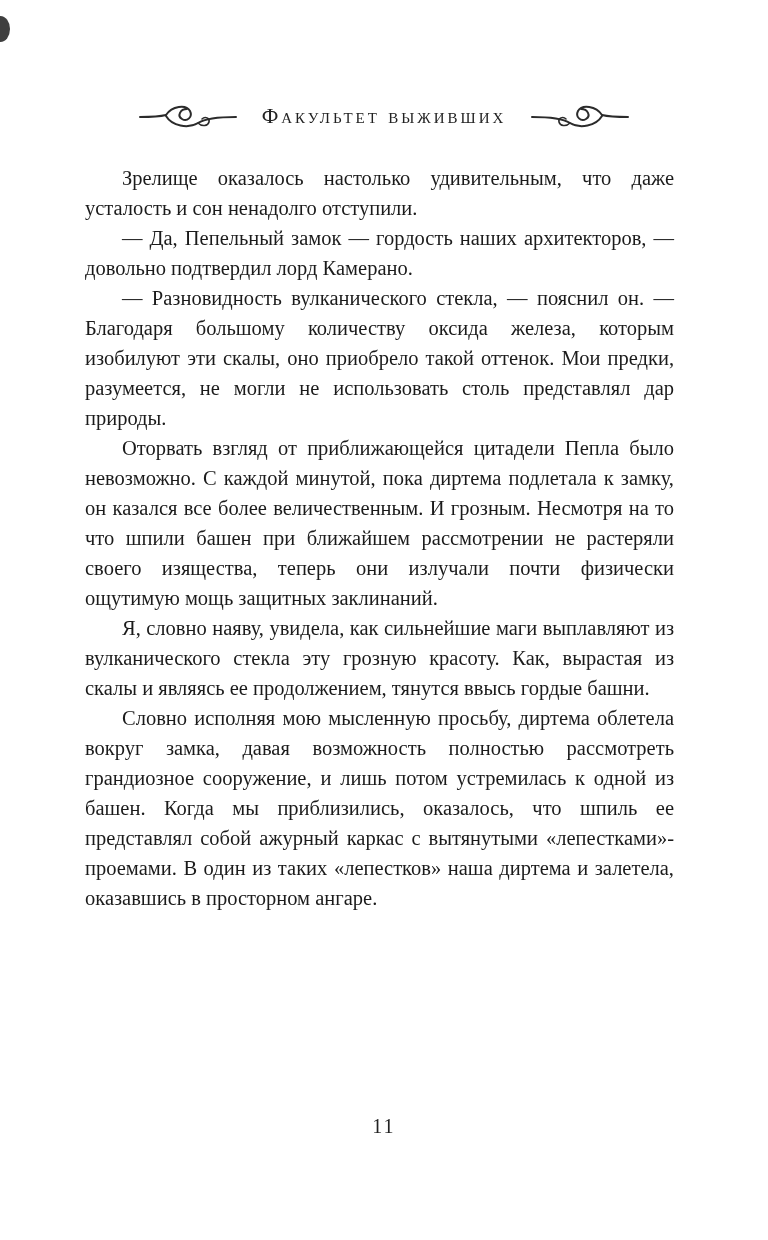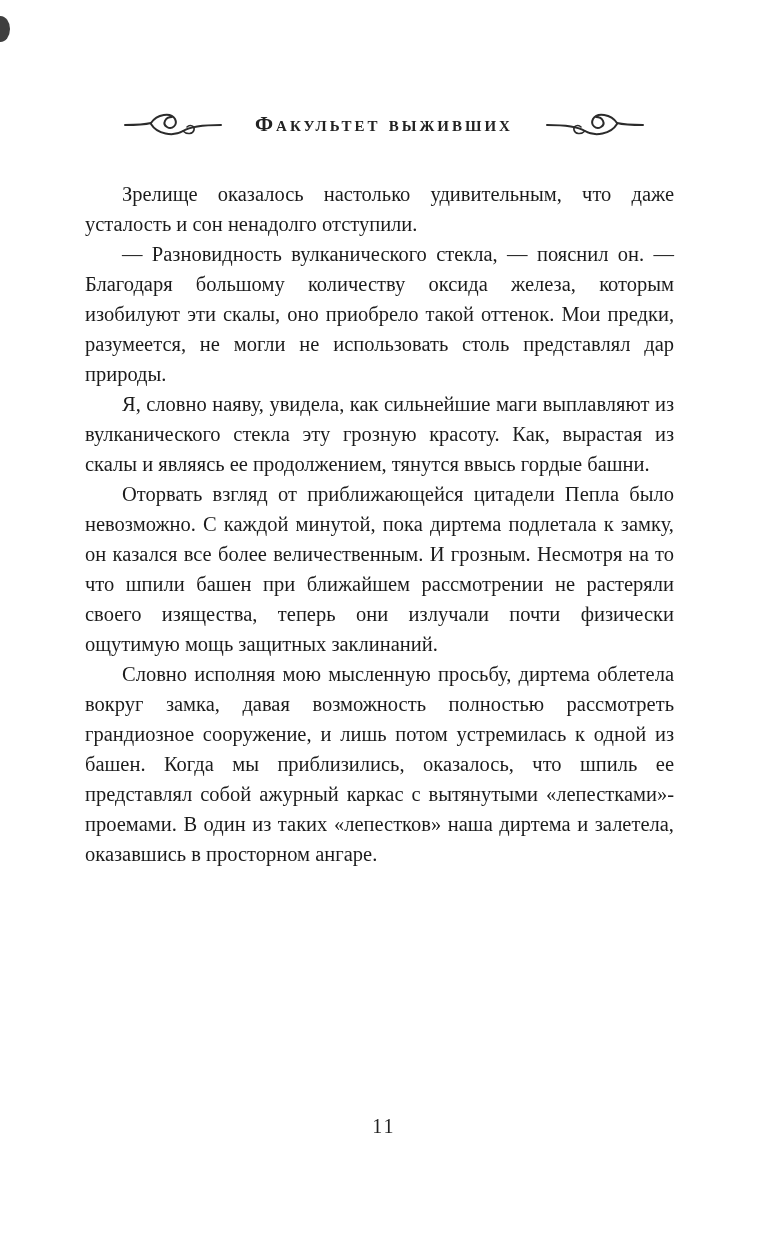--- a/index.html
+++ b/index.html
@@ -36,23 +36,23 @@
     margin-top: 96px;
     display: flex;
     align-items: center;
     justify-content: center;
     gap: 16px;
     user-select: none;
   }
   .flourish svg { display: block; }
   .flourish.right svg { transform: scaleX(-1); }
   .title {
-    margin: 16px;
+    margin: 8px;
     font-size: 21px;
-    font-weight: 700;
+    font-weight: 400;
     letter-spacing: 3px;
     font-variant-caps: small-caps;
     color: #222222;
     white-space: nowrap;
   }
   .body-text {
     margin: 26px 94px 0 85px;
     font-size: 20.5px;
     line-height: 30px;
     text-align: justify;
@@ -95,21 +95,22 @@
         <path d="M2 14 C 12 14, 20 14, 28 12" stroke="#2b2b2b" stroke-width="2" stroke-linecap="round"></path>
         <path d="M28 12 C 34 3, 48 1, 52 8 C 55 14, 49 19, 44 16 C 39 13, 42 6, 49 6" stroke="#2b2b2b" stroke-width="2" stroke-linecap="round"></path>
         <path d="M28 13 C 34 23, 50 26, 60 20 C 68 15, 80 14, 98 14" stroke="#2b2b2b" stroke-width="2" stroke-linecap="round"></path>
         <path d="M60 20 C 64 24, 70 23, 71 19 C 72 15, 67 13, 64 16" stroke="#2b2b2b" stroke-width="1.6" stroke-linecap="round"></path>
       </svg>
     </span>
   </header>
 
   <main class="body-text">
     <p>Зрелище оказалось настолько удивительным, что даже усталость и сон ненадолго отступили.</p>
+    <p>— Да, Пепельный замок — гордость наших архитекторов, — довольно подтвердил лорд Камерано.</p>
     <p>— Разновидность вулканического стекла, — пояснил он. — Благодаря большому количеству оксида железа, которым изобилуют эти скалы, оно приобрело такой оттенок. Мои предки, разумеется, не могли не использовать столь представлял дар природы.</p>
+    <p>Оторвать взгляд от приближающейся цитадели Пепла было невозможно. С каждой минутой, пока диртема подлетала к замку, он казался все более величественным. И грозным. Несмотря на то что шпили башен при ближайшем рассмотрении не растеряли своего изящества, теперь они излучали почти физически ощутимую мощь защитных заклинаний.</p>
     <p>Я, словно наяву, увидела, как сильнейшие маги выплавляют из вулканического стекла эту грозную красоту. Как, вырастая из скалы и являясь ее продолжением, тянутся ввысь гордые башни.</p>
-    <p>Оторвать взгляд от приближающейся цитадели Пепла было невозможно. С каждой минутой, пока диртема подлетала к замку, он казался все более величественным. И грозным. Несмотря на то что шпили башен при ближайшем рассмотрении не растеряли своего изящества, теперь они излучали почти физически ощутимую мощь защитных заклинаний.</p>
     <p>Словно исполняя мою мысленную просьбу, диртема облетела вокруг замка, давая возможность полностью рассмотреть грандиозное сооружение, и лишь потом устремилась к одной из башен. Когда мы приблизились, оказалось, что шпиль ее представлял собой ажурный каркас с вытянутыми «лепестками»-проемами. В один из таких «лепестков» наша диртема и залетела, оказавшись в просторном ангаре.</p>
   </main>
 
   <footer class="page-number">11</footer>
 
 </div>
 
 </body></html>

